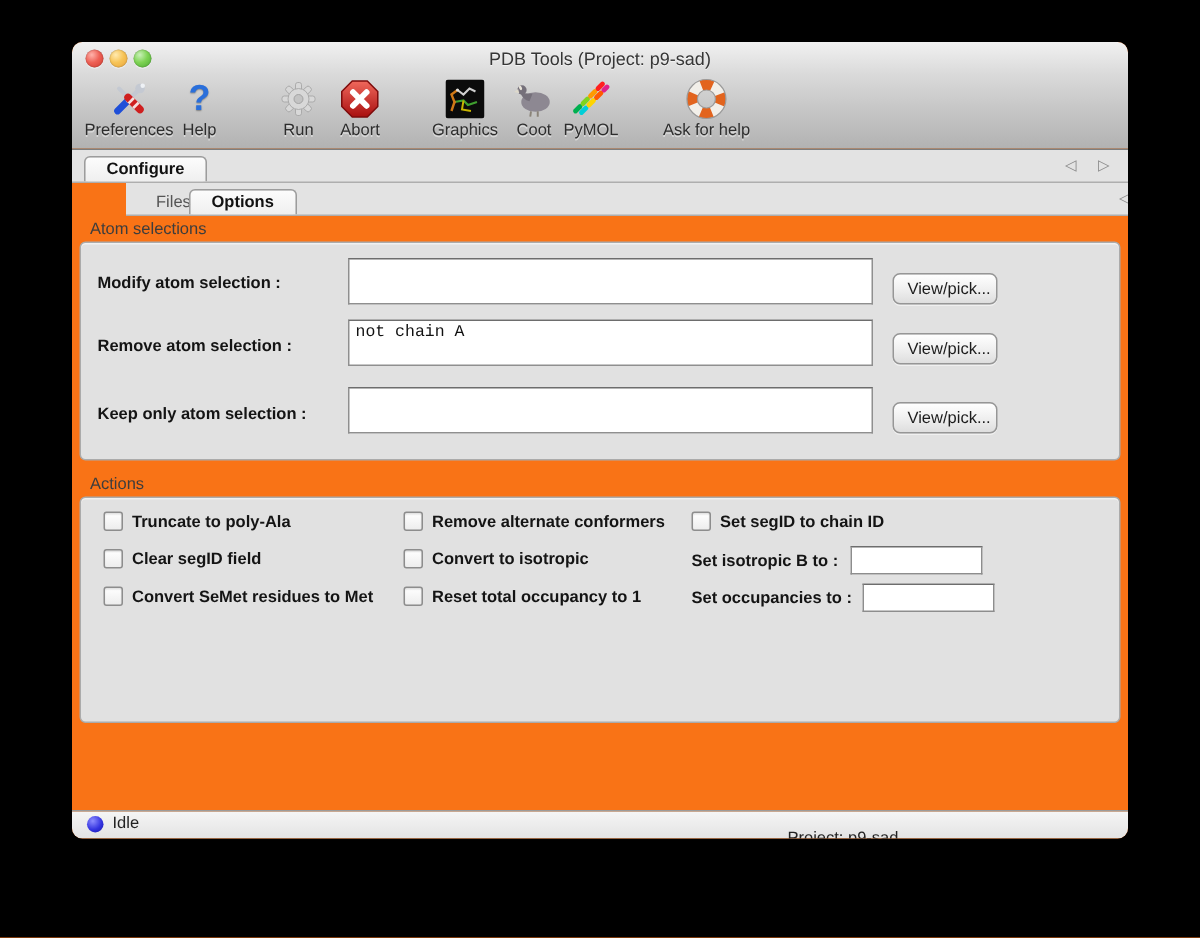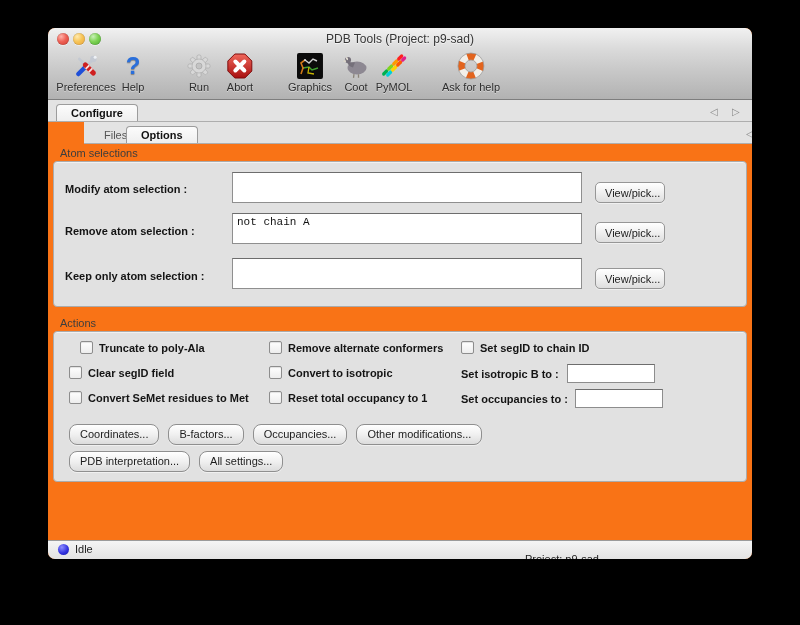--- a/index.html
+++ b/index.html
@@ -212,21 +212,21 @@
   <textarea class="tfield" style="left: 184px; top: 185px; width: 350px; height: 31px;">not chain A</textarea>
   <button class="btn" style="left:547px;top:194px;width:70px">View/pick...</button>
 
   <div class="flabel" style="left:17px;top:242px">Keep only atom selection :</div>
   <textarea class="tfield" style="left: 184px; top: 230px; width: 350px; height: 31px;"></textarea>
   <button class="btn" style="left:547px;top:240px;width:70px">View/pick...</button>
 
   <div class="group-label" style="left:12px;top:289px">Actions</div>
   <div class="groupbox" style="top:303px;height:149px"></div>
 
-  <div class="cbitem" style="left:32px;top:313px">
+  <div class="cbitem" style="left:21px;top:313px">
     <span class="cbox"></span>
     <span class="cblabel">Truncate to poly-Ala</span>
   </div>
   <div class="cbitem" style="left:21px;top:338px">
     <span class="cbox"></span>
     <span class="cblabel">Clear segID field</span>
   </div>
   <div class="cbitem" style="left:221px;top:313px">
     <span class="cbox"></span>
     <span class="cblabel">Remove alternate conformers</span>
@@ -249,30 +249,20 @@
     <span class="cbox"></span>
     <span class="cblabel">Set segID to chain ID</span>
   </div>
 
   <div class="flabel" style="left:413px;top:340px">Set isotropic B to :</div>
   <input class="sinput" style="left: 519px; top: 336px;" value="">
 
   <div class="flabel" style="left:413px;top:365px">Set occupancies to :</div>
   <input class="sinput" style="left: 527px; top: 361px;" value="">
 
-  <div class="btnrow" style="left:21px;top:396px">
-    <button class="btn2">Coordinates...</button>
-    <button class="btn2">B-factors...</button>
-    <button class="btn2">Occupancies...</button>
-    <button class="btn2">Other modifications...</button>
-  </div>
-  <div class="btnrow" style="left:21px;top:423px">
-    <button class="btn2">PDB interpretation...</button>
-    <button class="btn2">All settings...</button>
-  </div>
 
   <div class="statusbar">
     <span class="ball"></span>
     <span class="status-text">Idle</span>
     <span class="project-text">Project: p9-sad</span>
   </div>
 
 </div>
 
 </body></html>

